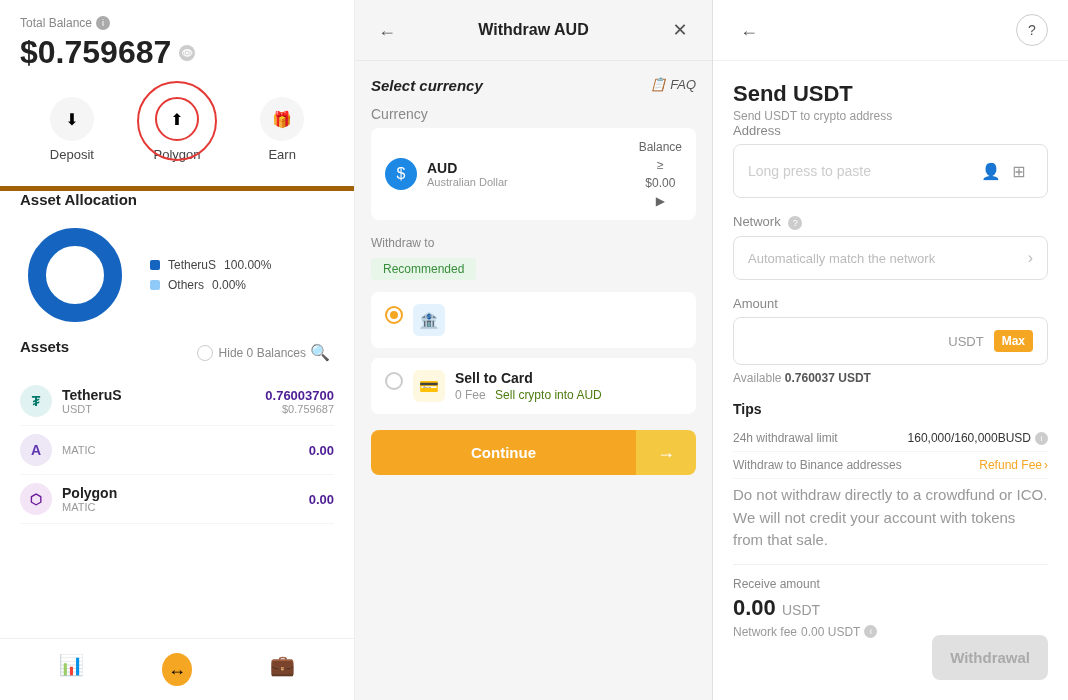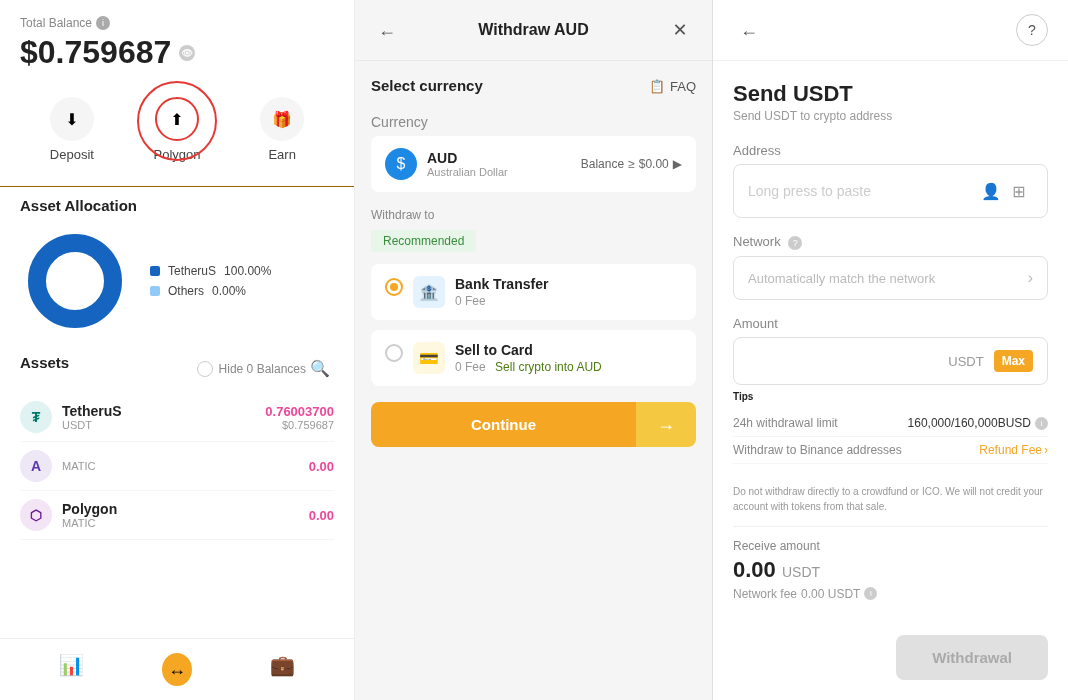--- a/index.html
+++ b/index.html
@@ -112,22 +112,22 @@
       transform: translateX(-50%);
       width: 80px;
       height: 80px;
       border-radius: 50%;
       border: 2.5px solid #e53935;
       pointer-events: none;
     }
 
     
     .asset-allocation {
-      padding: 10px 20px;
-      border-top: 1px solid #a16207;
+      padding: 0 20px;
+      border-top: 5px solid #a16207;
     }
 
     .section-title {
       font-size: 15px;
       font-weight: 600;
       color: #222;
       margin-bottom: 12px;
     }
 
     .allocation-content {
@@ -232,21 +232,21 @@
       color: #999;
     }
 
     .asset-amounts {
       text-align: right;
     }
 
     .asset-amount {
       font-size: 13px;
       font-weight: 600;
-      color: #ec4899;
+      color: #4c1d95;
     }
 
     .asset-usd {
       font-size: 11px;
       color: #999;
     }
 
     
     .bottom-nav {
       display: flex;
@@ -306,23 +306,24 @@
     }
 
     .panel-content {
       flex: 1;
       padding: 16px;
       overflow-y: auto;
     }
 
     .select-currency-header {
       display: flex;
-      align-items: flex-end;
+      align-items: flex-start;
       justify-content: space-between;
-      margin-bottom: 20px;
+      margin-bottom: 12px;
+      font-style: italic;
     }
 
     .select-currency-label {
       font-size: 15px;
       font-weight: 600;
       color: #222;
     }
 
     .faq-btn {
       display: flex;
@@ -382,20 +383,21 @@
       font-size: 11px;
       color: #999;
     }
 
     .currency-right {
       display: flex;
       align-items: center;
       gap: 4px;
       font-size: 12px;
       color: #666;
+      flex-direction: column;
     }
 
     .withdraw-to-label {
       font-size: 12px;
       color: #888;
       margin-bottom: 8px;
     }
 
     .recommended-badge {
       display: inline-block;
@@ -557,21 +559,20 @@
     .send-title {
       font-size: 22px;
       font-weight: 700;
       color: #222;
       margin-bottom: 2px;
     }
 
     .send-subtitle {
       font-size: 12px;
       color: #999;
-      margin-bottom: 20px;
     }
 
     .field-label {
       font-size: 13px;
       color: #888;
       margin-bottom: 6px;
     }
 
     .address-field {
       display: flex;
@@ -669,21 +670,21 @@
 
     .available-text strong {
       color: #555;
     }
 
     .tips-section {
       margin-bottom: 12px;
     }
 
     .tips-title {
-      font-size: 10px;
+      font-size: 14px;
       font-weight: 600;
       color: #222;
       margin-bottom: 8px;
     }
 
     .tip-row {
       display: flex;
       align-items: center;
       justify-content: space-between;
       padding: 6px 0;
@@ -706,23 +707,23 @@
     .refund-fee-link {
       color: #F5A623;
       font-size: 12px;
       display: flex;
       align-items: center;
       gap: 2px;
       cursor: pointer;
     }
 
     .tip-warning {
-      font-size: 10px;
+      font-size: 15px;
       color: #999;
-      margin-top: 20px;
+      margin-top: 5px;
       line-height: 1.5;
     }
 
     .receive-section {
       margin-top: 12px;
       padding-top: 12px;
       border-top: 1px solid #f0f0f0;
     }
 
     .receive-label {
@@ -749,21 +750,21 @@
       margin-top: 4px;
       display: flex;
       gap: 4px;
     }
 
     .withdrawal-btn {
       background: #e0e0e0;
       color: #aaa;
       border: none;
       border-radius: 8px;
-      padding: 14px 36px;
+      padding: 14px 18px;
       font-size: 15px;
       font-weight: 600;
       cursor: not-allowed;
       position: absolute;
       bottom: 20px;
       right: 20px;
     }
 
     .right-bottom {
       position: relative;
@@ -920,24 +921,20 @@
 
     <div class="withdraw-to-label">Withdraw to</div>
 
     <div class="recommended-badge">Recommended</div>
 
     <div class="method-option">
       <div class="radio-btn selected">
         <div class="radio-dot"></div>
       </div>
       <div class="method-icon" style="background:#E3F2FD;">🏦</div>
-      <div class="method-details">
-        <div class="method-name">Bank Transfer</div>
-        <div class="method-fee">0 Fee</div>
-      </div>
     </div>
 
     <div class="method-option">
       <div class="radio-btn"></div>
       <div class="method-icon" style="background:#FFF8E1;">💳</div>
       <div class="method-details">
         <div class="method-name">Sell to Card</div>
         <div class="method-fee">
           <span>0 Fee</span>
           <span class="method-link">Sell crypto into AUD</span>
@@ -979,20 +976,24 @@
       </div>
       <span class="chevron-right">›</span>
     </div>
 
     <div class="field-label">Amount</div>
     <div class="amount-field">
       <span class="amount-input"></span>
       <span class="amount-usdt">USDT</span>
       <button class="max-btn">Max</button>
     </div>
+    <div class="available-text">
+      <span>Available</span>
+      <strong>0.760037 USDT</strong>
+    </div>
 
     <div class="tips-section">
       <div class="tips-title">Tips</div>
 
       <div class="tip-row">
         <span class="tip-label">24h withdrawal limit</span>
         <div class="tip-value">
           <span>160,000/160,000BUSD</span>
           <span style="display:inline-flex;align-items:center;justify-content:center;width:13px;height:13px;border-radius:50%;background:#ccc;color:#fff;font-size:8px;">i</span>
         </div>

